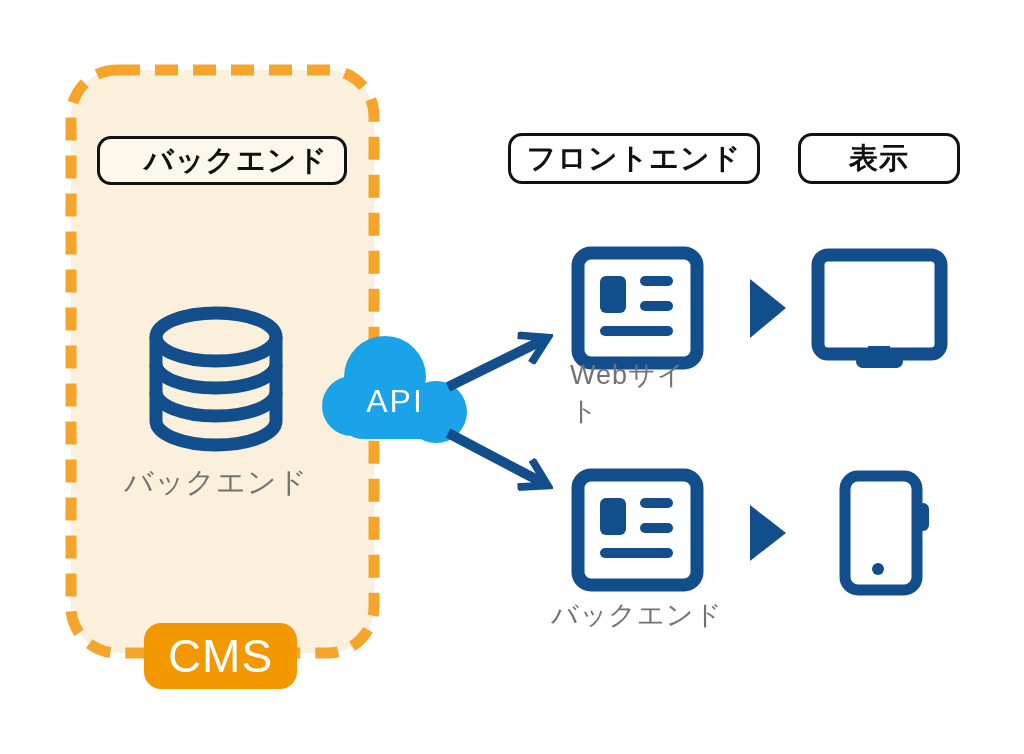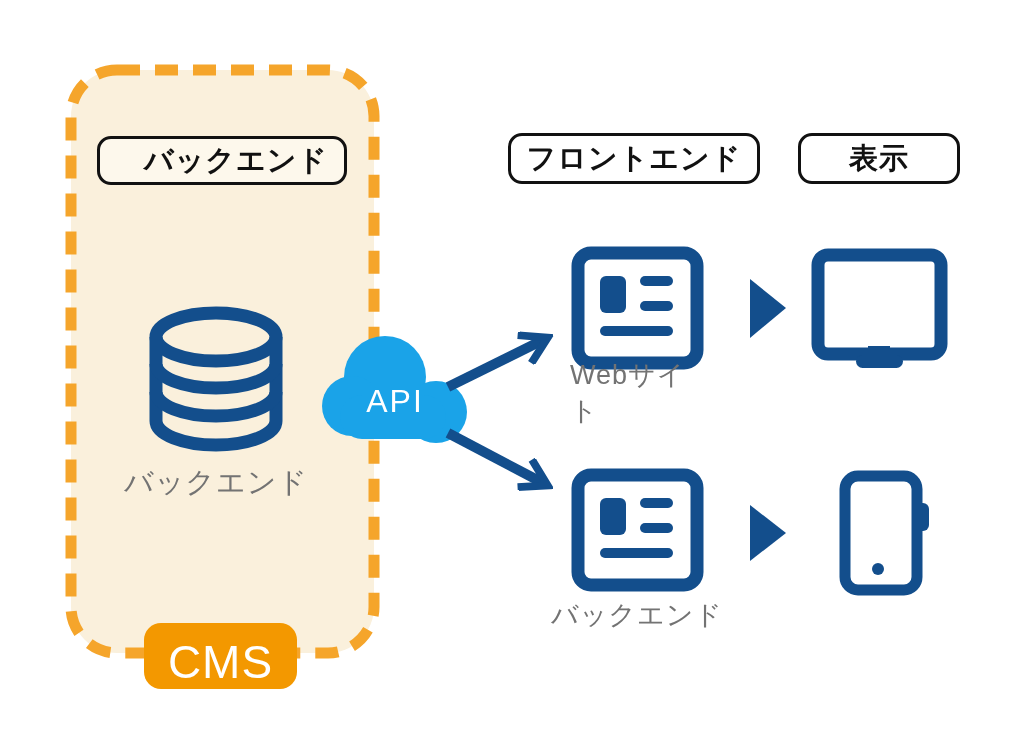--- a/index.html
+++ b/index.html
@@ -120,17 +120,17 @@
   </div>
 
   <div class="abs caption" style="left:116px;top:466px;width:200px;height:34px;font-size:29px;">バックエンド</div>
 
   <div class="abs api-text" style="left:343px;top:378px;width:104px;height:46px;">API</div>
 
   <div class="abs caption" style="left:570px;top:377px;width:134px;height:32px;">Webサイト</div>
 
   <div class="abs caption" style="left:547px;top:599px;width:180px;height:32px;">バックエンド</div>
 
-  <div class="abs cms-badge" style="left:144px;top:623px;width:153px;height:66px;align-items:flex-end;">
+  <div class="abs cms-badge" style="left:144px;top:623px;width:153px;height:66px;">
     <span>CMS</span>
   </div>
 
 </div>
 
 </body></html>

